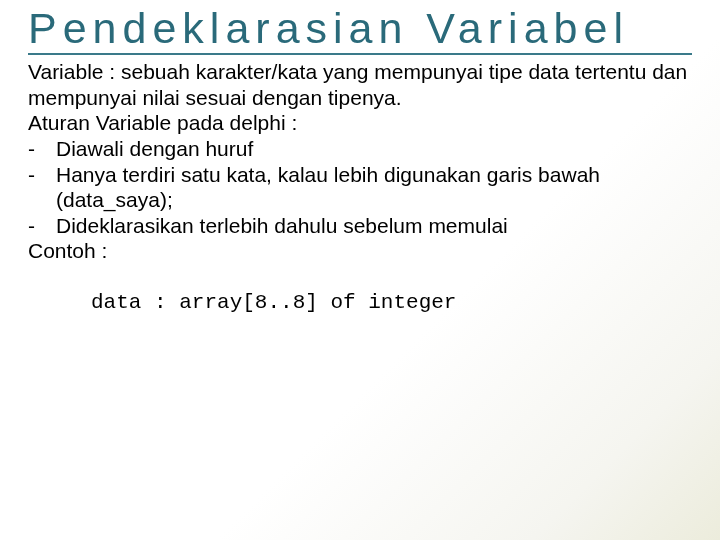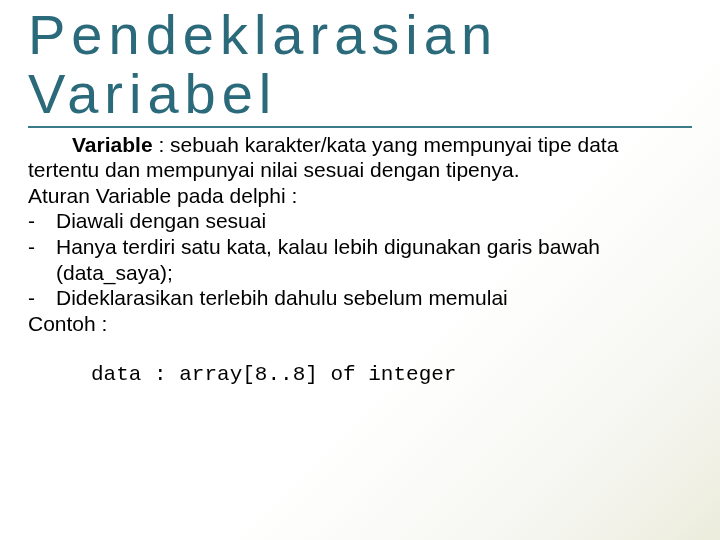--- a/index.html
+++ b/index.html
@@ -11,21 +11,21 @@
     padding: 0;
   }
   .slide {
     width: 720px;
     height: 540px;
     position: relative;
     padding: 0 28px 0 28px;
   }
   .title {
     font-family: Verdana, Geneva, sans-serif;
-    font-size: 56px;
+    font-size: 43px;
     font-weight: 400;
     letter-spacing: 6px;
     color: #2a6a7a;
     line-height: 1.05;
     padding-top: 6px;
     margin-bottom: 2px;
     border-bottom: 2px solid #3a7a8a;
     padding-bottom: 2px;
   }
   .content {
@@ -39,40 +39,40 @@
   }
   .bullet-row { display: flex; }
   .bullet-dash { width: 28px; flex: 0 0 28px; }
   .bullet-text { flex: 1; }
   .mono {
     font-family: "Courier New", Courier, monospace;
     font-size: 21px;
     line-height: 1.22;
     white-space: pre;
   }
-  .bold { font-weight: bold; margin-left: 44px; }
+  .bold { font-weight: normal; }
 </style>
 </head>
 <body>
 
 <div class="slide">
 
   <div class="title">Pendeklarasian Variabel</div>
 
   <div class="content">
 
     <div class="para">
       <span class="bold">Variable</span><span> : sebuah karakter/kata yang mempunyai tipe data tertentu dan mempunyai nilai sesuai dengan tipenya.</span>
     </div>
 
     <div class="para">Aturan Variable pada delphi :</div>
 
     <div class="bullet-row">
       <div class="bullet-dash">-</div>
-      <div class="bullet-text">Diawali dengan sesuai</div>
+      <div class="bullet-text">Diawali dengan huruf</div>
     </div>
 
     <div class="bullet-row">
       <div class="bullet-dash">-</div>
       <div class="bullet-text">Hanya terdiri satu kata, kalau lebih digunakan garis bawah (data_saya);</div>
     </div>
 
     <div class="bullet-row">
       <div class="bullet-dash">-</div>
       <div class="bullet-text">Dideklarasikan terlebih dahulu sebelum memulai</div>

